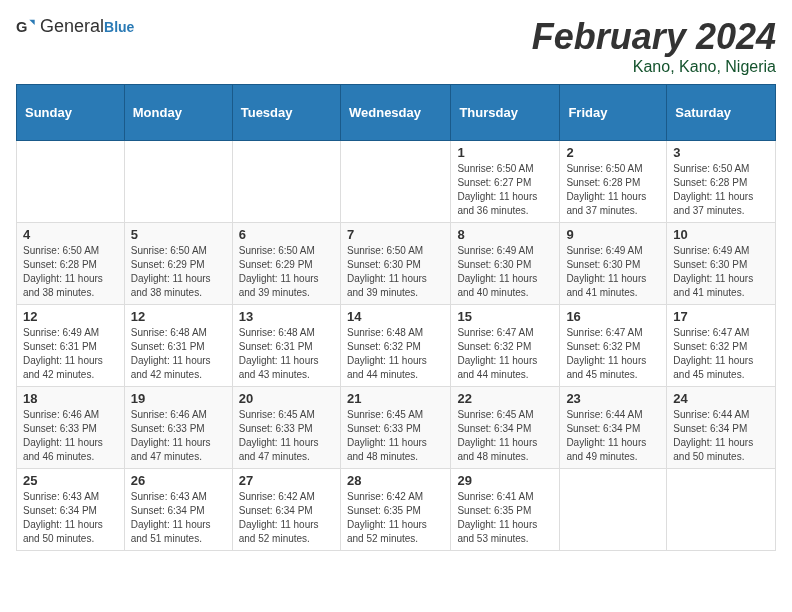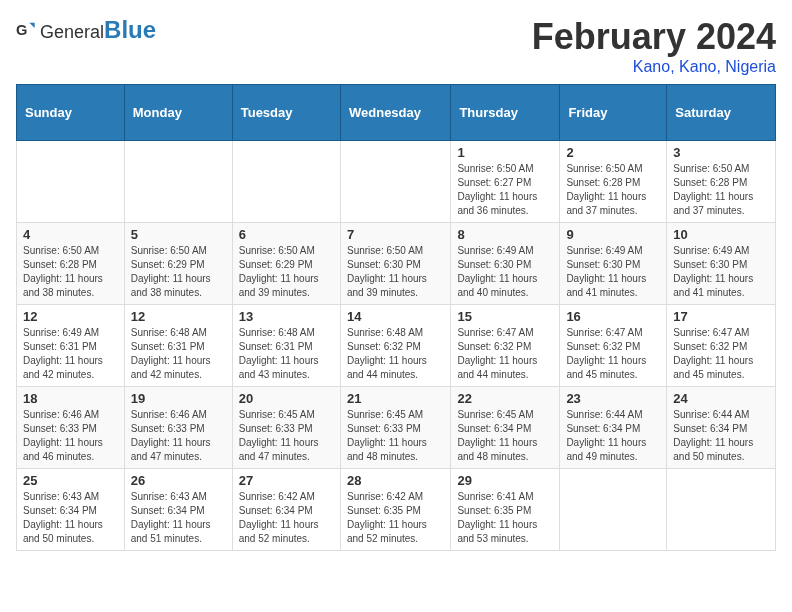--- a/index.html
+++ b/index.html
@@ -20,40 +20,41 @@
       display: flex;
       align-items: center;
       gap: 4px;
     }
     .logo-text-general {
       font-size: 18px;
       font-weight: normal;
       color: #333;
     }
     .logo-text-blue {
-      font-size: 24px;
+      font-size: 14px;
       font-weight: bold;
       color: #2a7ab5;
       margin-top: 16px;
     }
     .logo-icon {
       width: 20px;
       height: 20px;
     }
     .title-section {
       text-align: right;
     }
     .month-title {
       font-size: 36px;
       font-weight: bold;
       color: #333;
+      font-style: italic;
     }
     .location-title {
       font-size: 16px;
-      color: #1d4ed8;
+      color: #14532d;
     }
     .calendar-table {
       width: 100%;
       border-collapse: collapse;
       border: 1px solid #ccc;
     }
     .calendar-table th {
       background-color: #2a7ab5;
       color: white;
       text-align: left;

